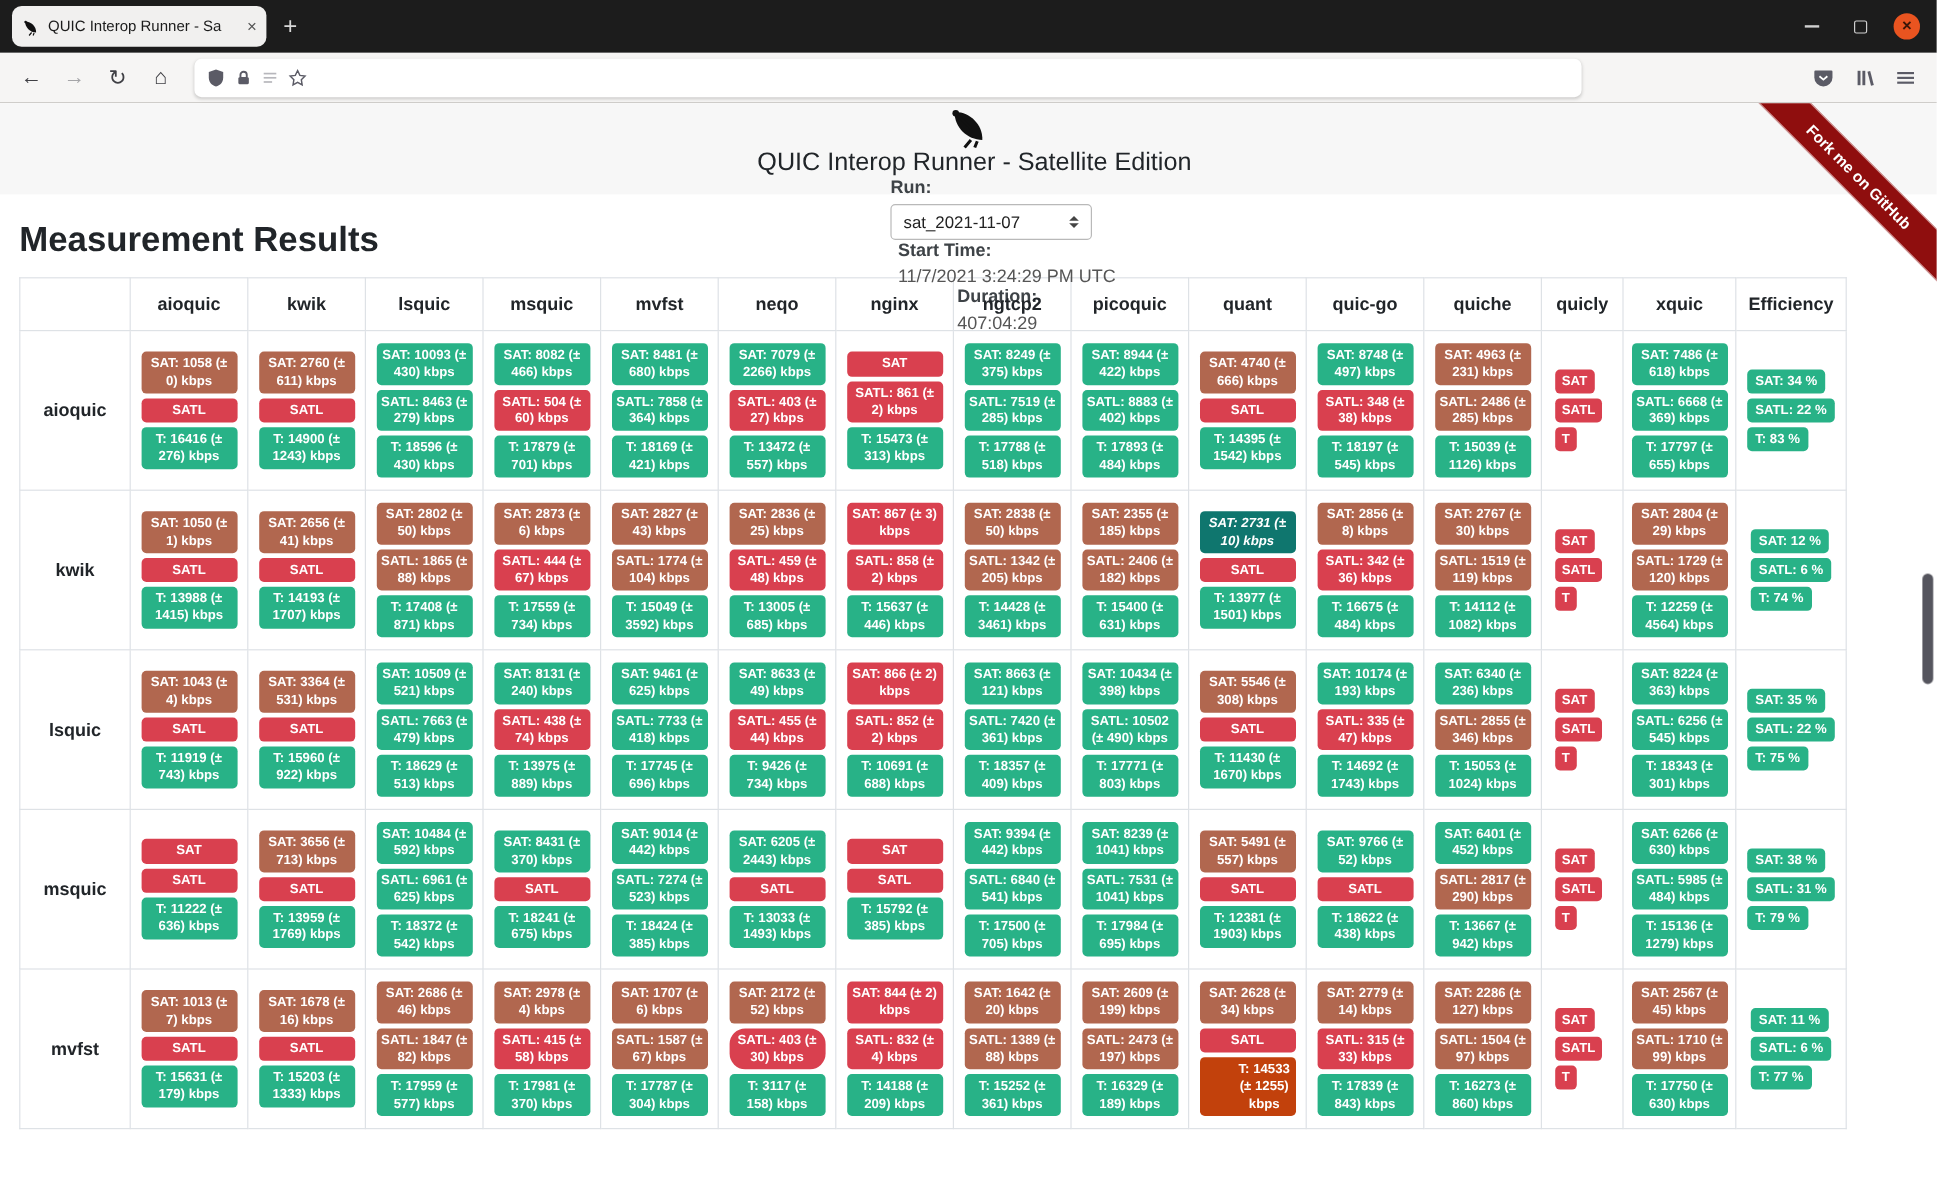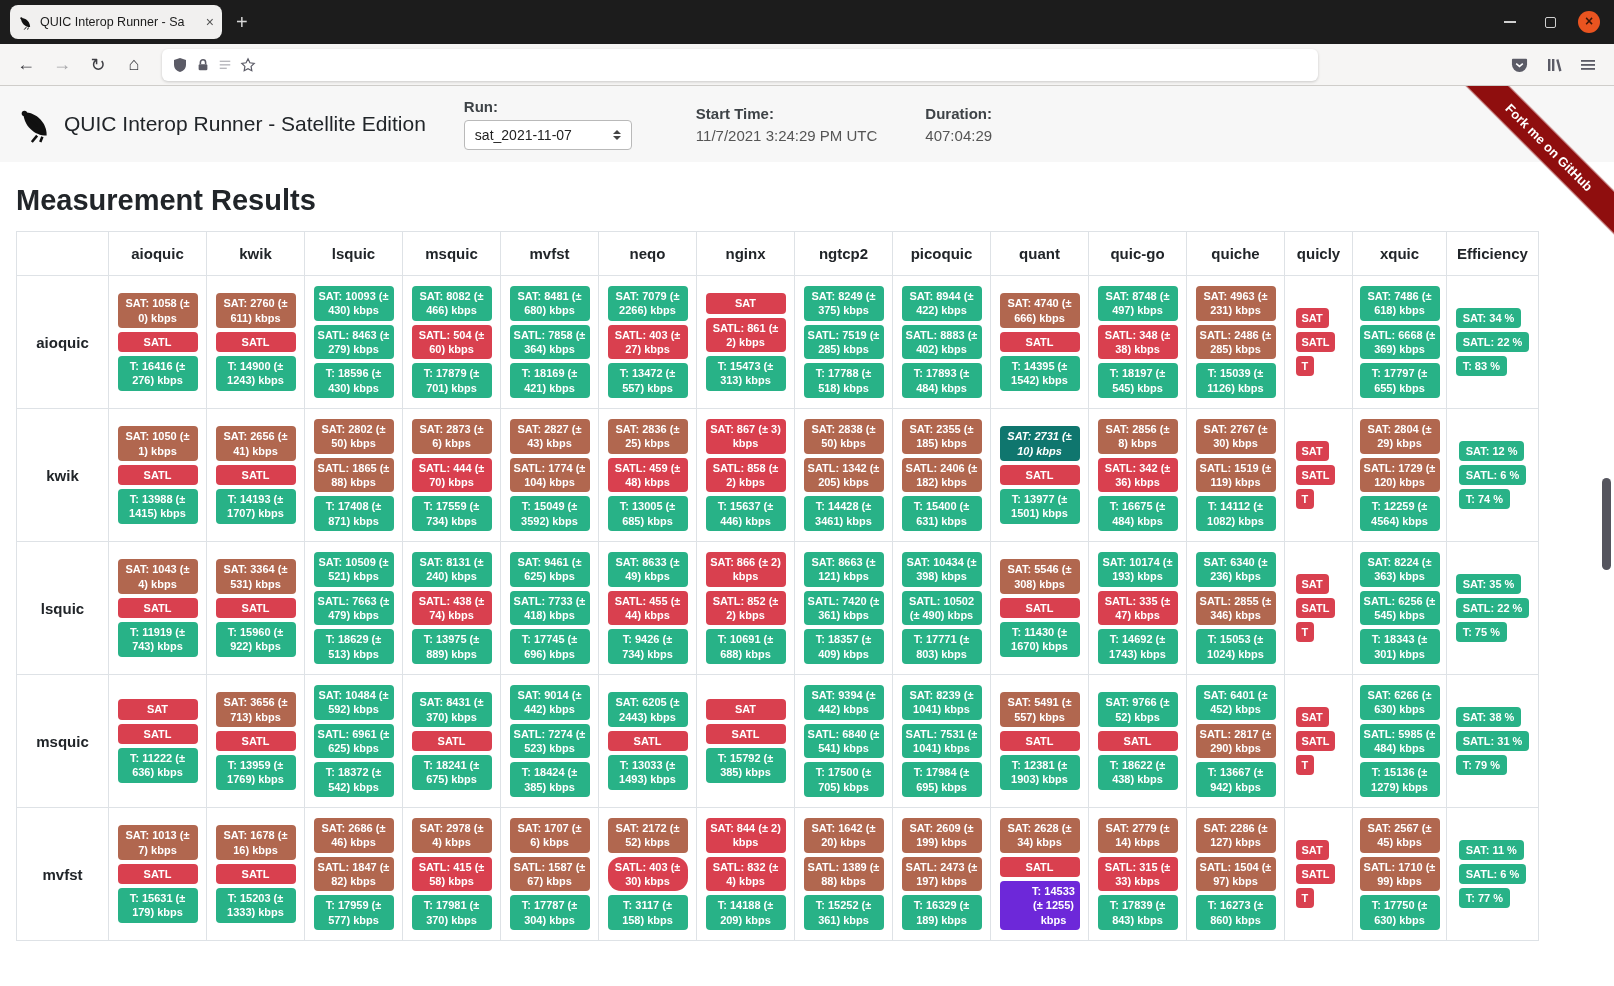--- a/index.html
+++ b/index.html
@@ -26,21 +26,21 @@
              font-size:18px; color:#3f3f44; border-radius:4px; }
   .nav-btn.dim { color:#a5a5a8; }
   .urlbar { width:1156px; height:32px; margin-left:8px; background:#fff; border-radius:6px;
             box-shadow:0 1px 3px rgba(0,0,0,.18); display:flex; align-items:center;
             padding:0 10px; gap:8px; }
   .url-text { font-size:14.5px; color:#0c0c0d; flex:1; }
   .right-icons { margin-left:auto; display:flex; align-items:center; gap:18px; margin-right:8px; }
 
   
   .page { position:relative; height:899px; background:#fff; }
-  .site-header { height:76px; background:#f7f7f7; display:flex; align-items:center; padding:0 16px; }
+  .site-header { height:76px; background:#f7f7f7; display:flex; align-items:center; padding:0 16px;flex-direction:column; }
   .site-title { font-size:21px; color:#212529; margin-left:10px; }
   .hgroup { display:flex; flex-direction:column; gap:5px; }
   .hlabel { font-size:15px; font-weight:bold; color:#3e4347; }
   .hvalue { font-size:15px; color:#555; }
   .g-run { margin-left:38px; } .g-start { margin-left:64px; }
   .g-duration { margin-left:48px; } .g-end { margin-left:24px; }
   .select { width:168px; height:30px; background:#fff; border:1px solid #b9b9b9; border-radius:4px;
             display:flex; align-items:center; justify-content:space-between; padding:0 10px;
             font-size:14px; color:#222; }
   .sel-arrows { display:flex; flex-direction:column; gap:2px; }
@@ -360,21 +360,21 @@
           <td>
             <div class="badges">
               <div class="bl"><span class="badge" style="background: rgb(177, 103, 79);">SAT: 2802 (± 50) kbps</span></div>
               <div class="bl"><span class="badge" style="background: rgb(177, 103, 79);">SATL: 1865 (± 88) kbps</span></div>
               <div class="bl"><span class="badge" style="background: rgb(40, 178, 135);">T: 17408 (± 871) kbps</span></div>
             </div>
           </td>
           <td>
             <div class="badges">
               <div class="bl"><span class="badge" style="background: rgb(177, 103, 79);">SAT: 2873 (± 6) kbps</span></div>
-              <div class="bl"><span class="badge" style="background: rgb(217, 64, 79);">SATL: 444 (± 70) kbps</span></div>
+              <div class="bl"><span class="badge" style="background: rgb(217, 64, 79);">SATL: 444 (± 67) kbps</span></div>
               <div class="bl"><span class="badge" style="background: rgb(40, 178, 135);">T: 17559 (± 734) kbps</span></div>
             </div>
           </td>
           <td>
             <div class="badges">
               <div class="bl"><span class="badge" style="background: rgb(177, 103, 79);">SAT: 2827 (± 43) kbps</span></div>
               <div class="bl"><span class="badge" style="background: rgb(177, 103, 79);">SATL: 1774 (± 104) kbps</span></div>
               <div class="bl"><span class="badge" style="background: rgb(40, 178, 135);">T: 15049 (± 3592) kbps</span></div>
             </div>
           </td>
@@ -709,21 +709,21 @@
             <div class="badges">
               <div class="bl"><span class="badge" style="background: rgb(177, 103, 79);">SAT: 2609 (± 199) kbps</span></div>
               <div class="bl"><span class="badge" style="background: rgb(177, 103, 79);">SATL: 2473 (± 197) kbps</span></div>
               <div class="bl"><span class="badge" style="background: rgb(40, 178, 135);">T: 16329 (± 189) kbps</span></div>
             </div>
           </td>
           <td>
             <div class="badges">
               <div class="bl"><span class="badge" style="background: rgb(177, 103, 79);">SAT: 2628 (± 34) kbps</span></div>
               <div class="bl"><span class="badge" style="background: rgb(217, 64, 79);">SATL</span></div>
-              <div class="bl"><span class="badge" style="background: #6d28d9; padding-left: 32px;">T: 14533 (± 1255) kbps</span></div>
+              <div class="bl"><span class="badge" style="background: #c2410c; padding-left: 32px;">T: 14533 (± 1255) kbps</span></div>
             </div>
           </td>
           <td>
             <div class="badges">
               <div class="bl"><span class="badge" style="background: rgb(177, 103, 79);">SAT: 2779 (± 14) kbps</span></div>
               <div class="bl"><span class="badge" style="background: rgb(217, 64, 79);">SATL: 315 (± 33) kbps</span></div>
               <div class="bl"><span class="badge" style="background: rgb(40, 178, 135);">T: 17839 (± 843) kbps</span></div>
             </div>
           </td>
           <td>

